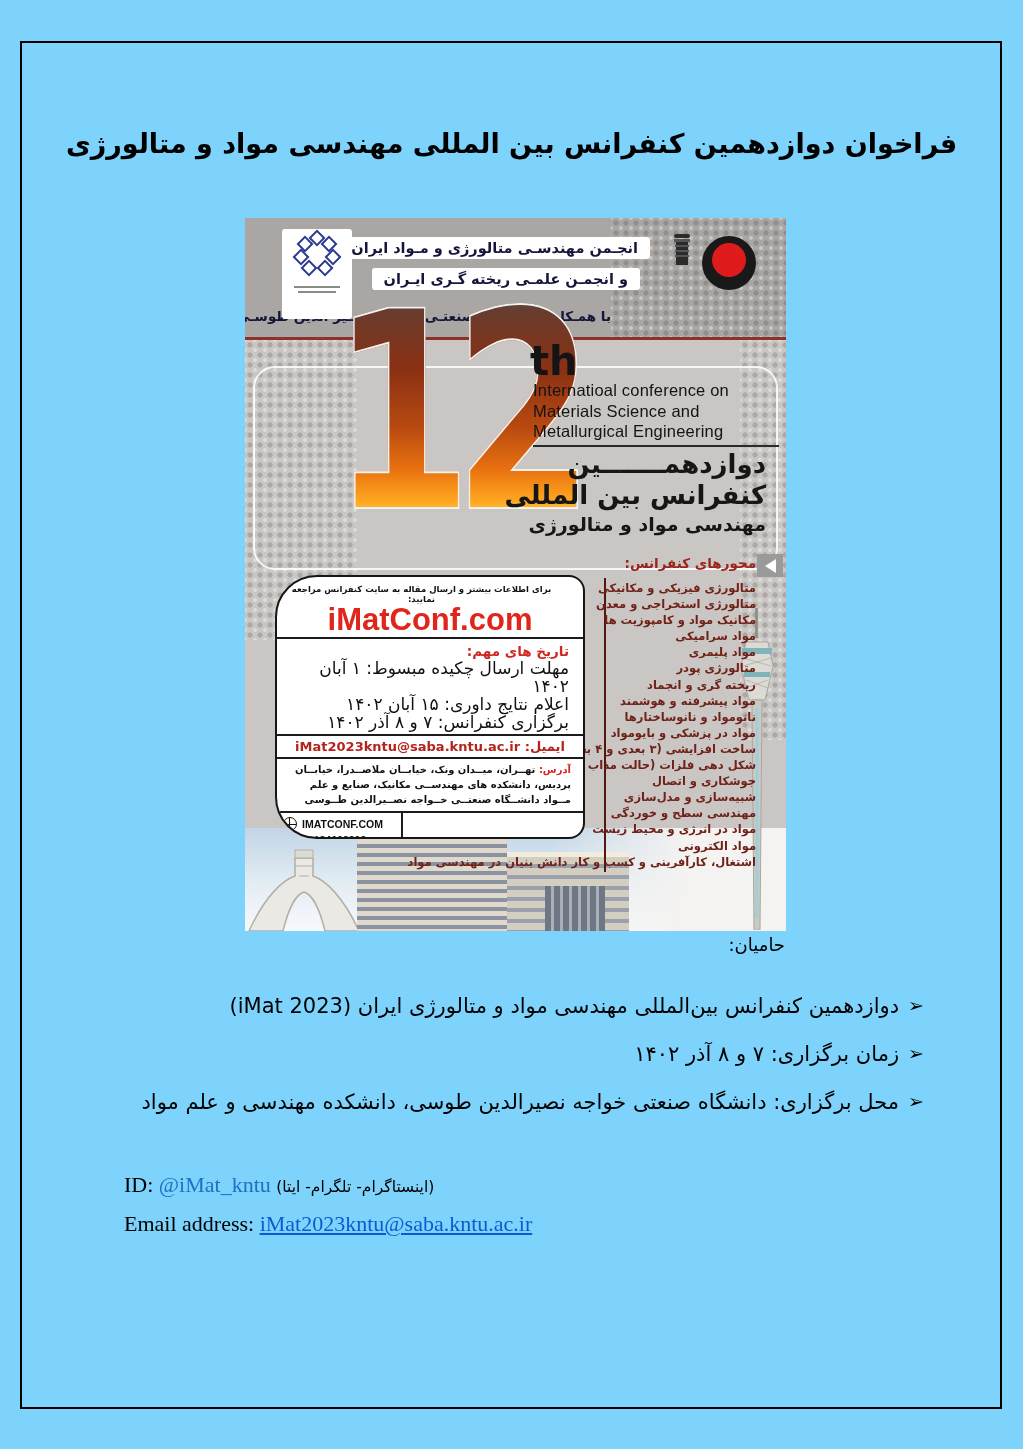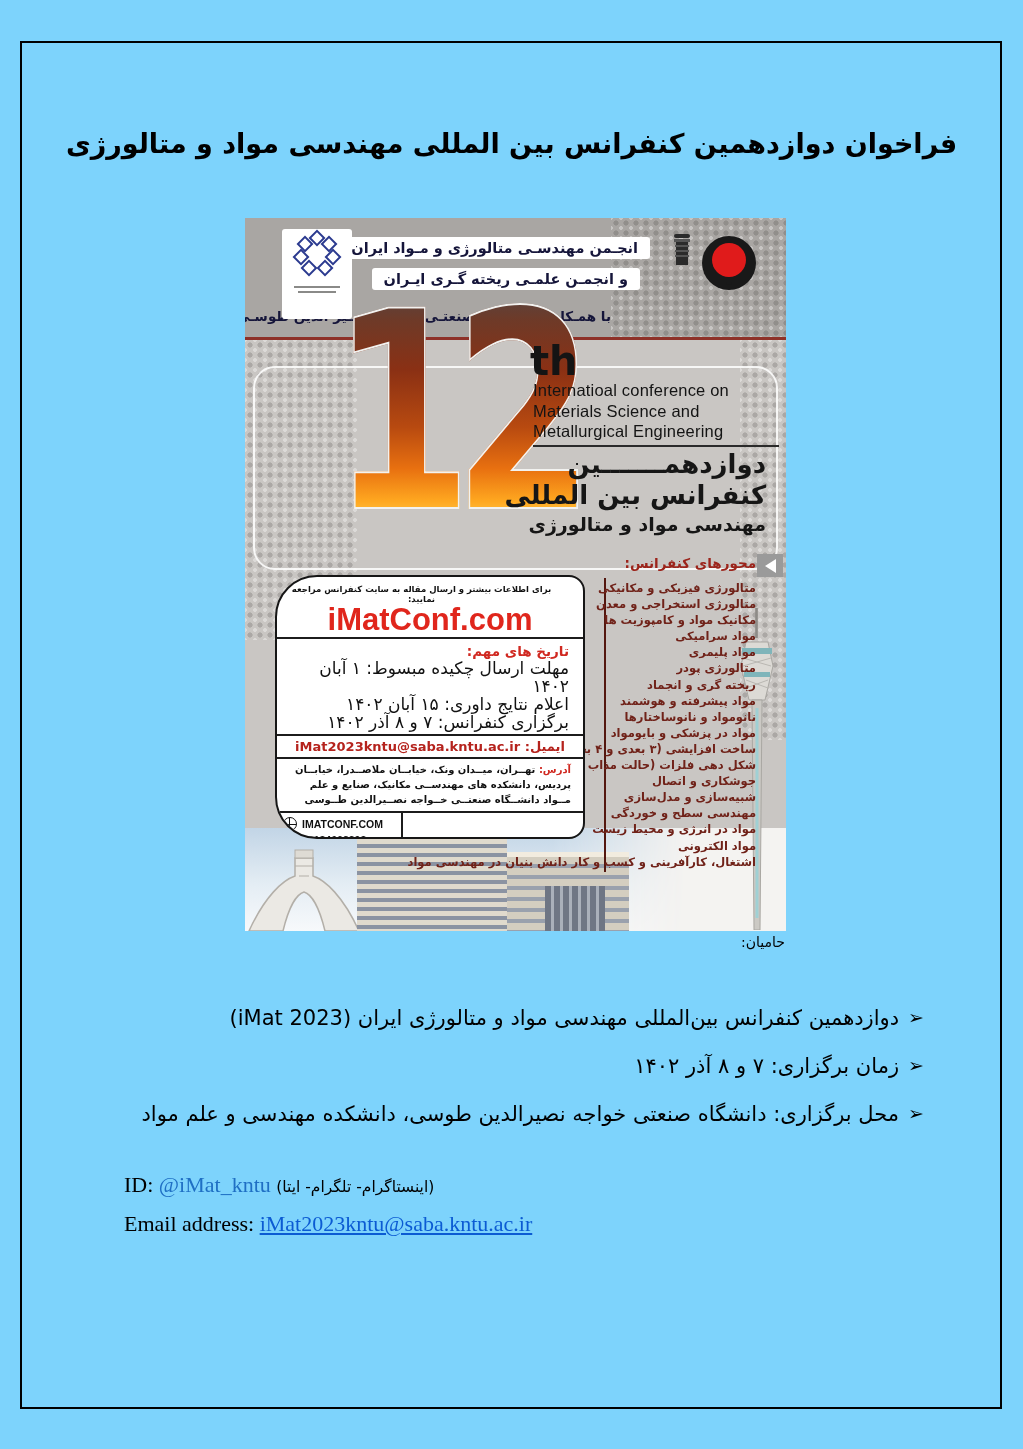--- a/index.html
+++ b/index.html
@@ -100,23 +100,23 @@
   .azadi{position:absolute;left:0;top:622px;z-index:2;}
   .bld-main{position:absolute;left:112px;top:617px;width:150px;height:96px;z-index:2;border-top:4px solid #efe9dc;
             background:repeating-linear-gradient(180deg,#e0dacd 0 5px,#8b93a2 5px 9px);}
   .bld-side{position:absolute;left:262px;top:634px;width:122px;height:79px;z-index:2;border-top:5px solid #f2ecdf;
             background:repeating-linear-gradient(180deg,#d4cec0 0 7px,#9aa1ad 7px 11px);}
   .bld-entr{position:absolute;left:300px;top:668px;width:60px;height:45px;z-index:2;background:#6f7684;
             background:repeating-linear-gradient(90deg,#6f7684 0 6px,#aab0ba 6px 9px);}
   .milad{position:absolute;right:2px;top:390px;z-index:2;}
 
   
-  .sponsors{position:absolute;right:238px;top:934px;direction:rtl;font-size:14px;color:#000;}
+  .sponsors{position:absolute;right:238px;top:934px;direction:rtl;font-size:18px;color:#000;}
   .bullets{position:absolute;right:99px;top:992px;width:840px;direction:rtl;text-align:right;}
-  .b-row{font-size:21px;color:#000;line-height:1.38;margin-bottom:19px;margin-top:12px;}
+  .b-row{font-size:21px;color:#000;line-height:1.38;margin-bottom:19px;}
   .b-mark{display:inline-block;margin-left:9px;font-size:19px;transform:translateY(-1px);}
   .footer{position:absolute;left:124px;top:1172px;font-family:"Liberation Serif",serif;font-size:22px;color:#000;}
   .f-row{margin-bottom:13px;}
   .id-link{color:#1f6fc4;text-decoration:none;}
   .fa-note{font-family:"DejaVu Sans",sans-serif;font-size:15.5px;direction:rtl;unicode-bidi:isolate;}
   .mail-link{color:#0b5bd3;text-decoration:underline;}
 </style>
 </head>
 <body>
 

